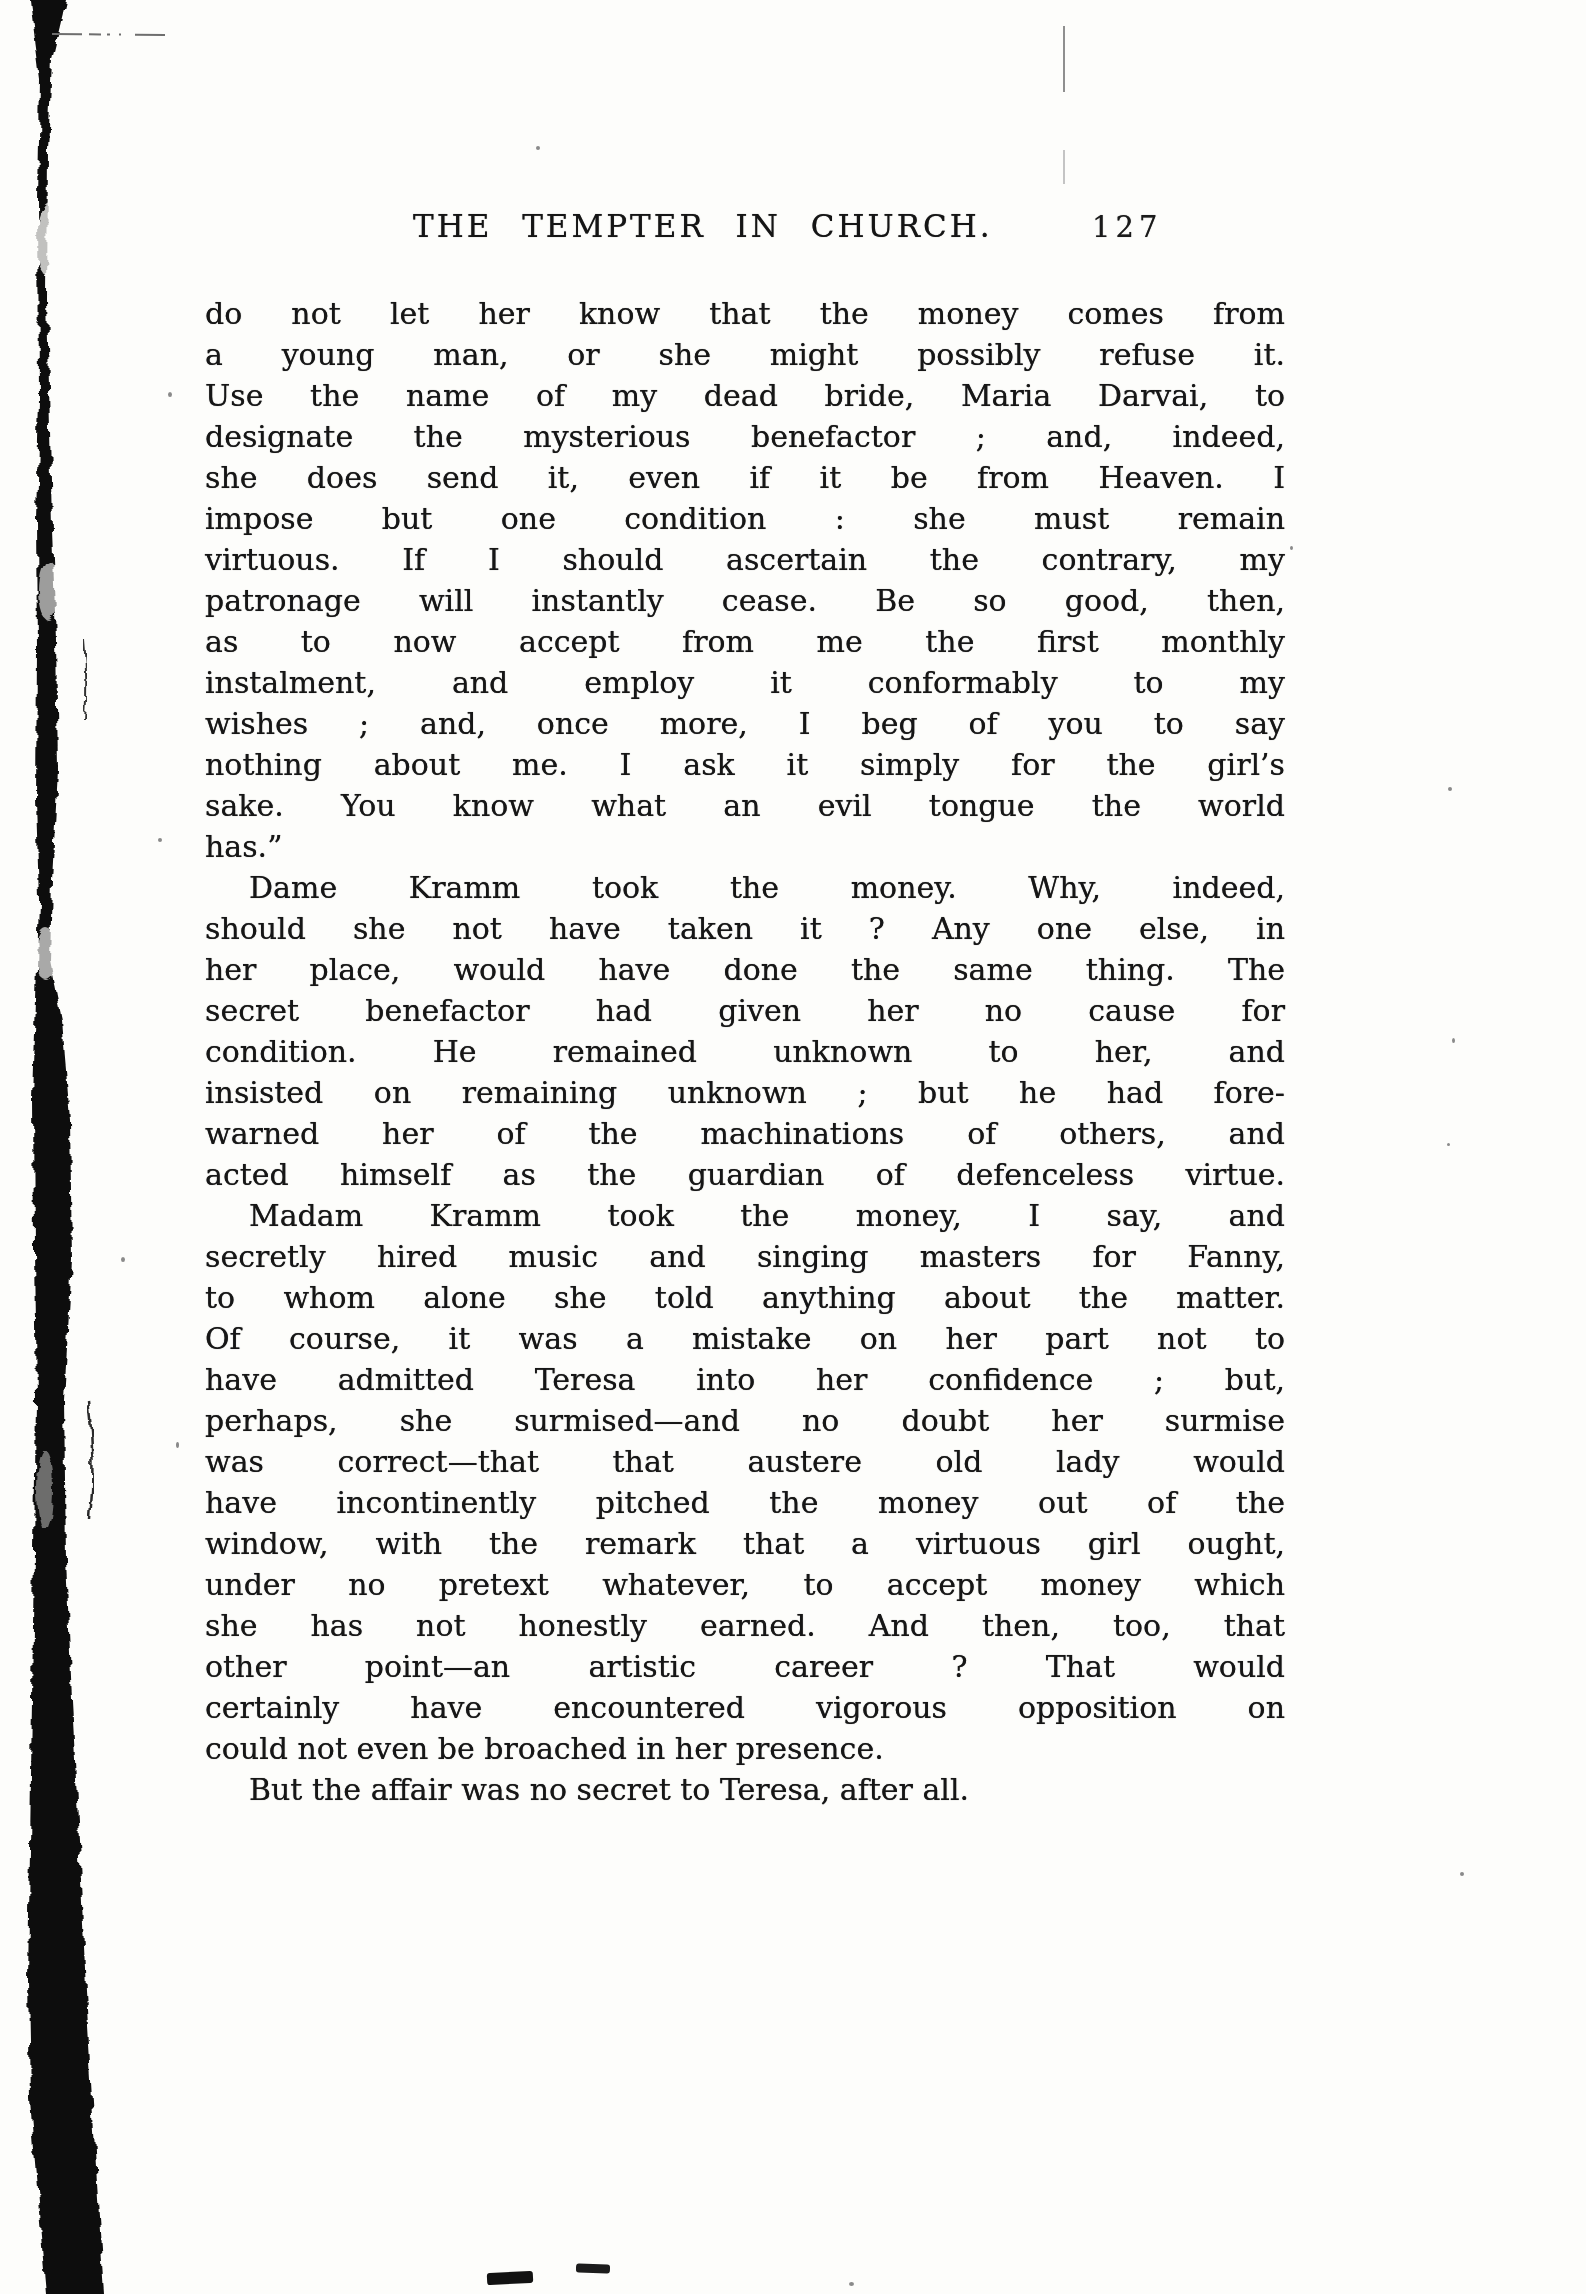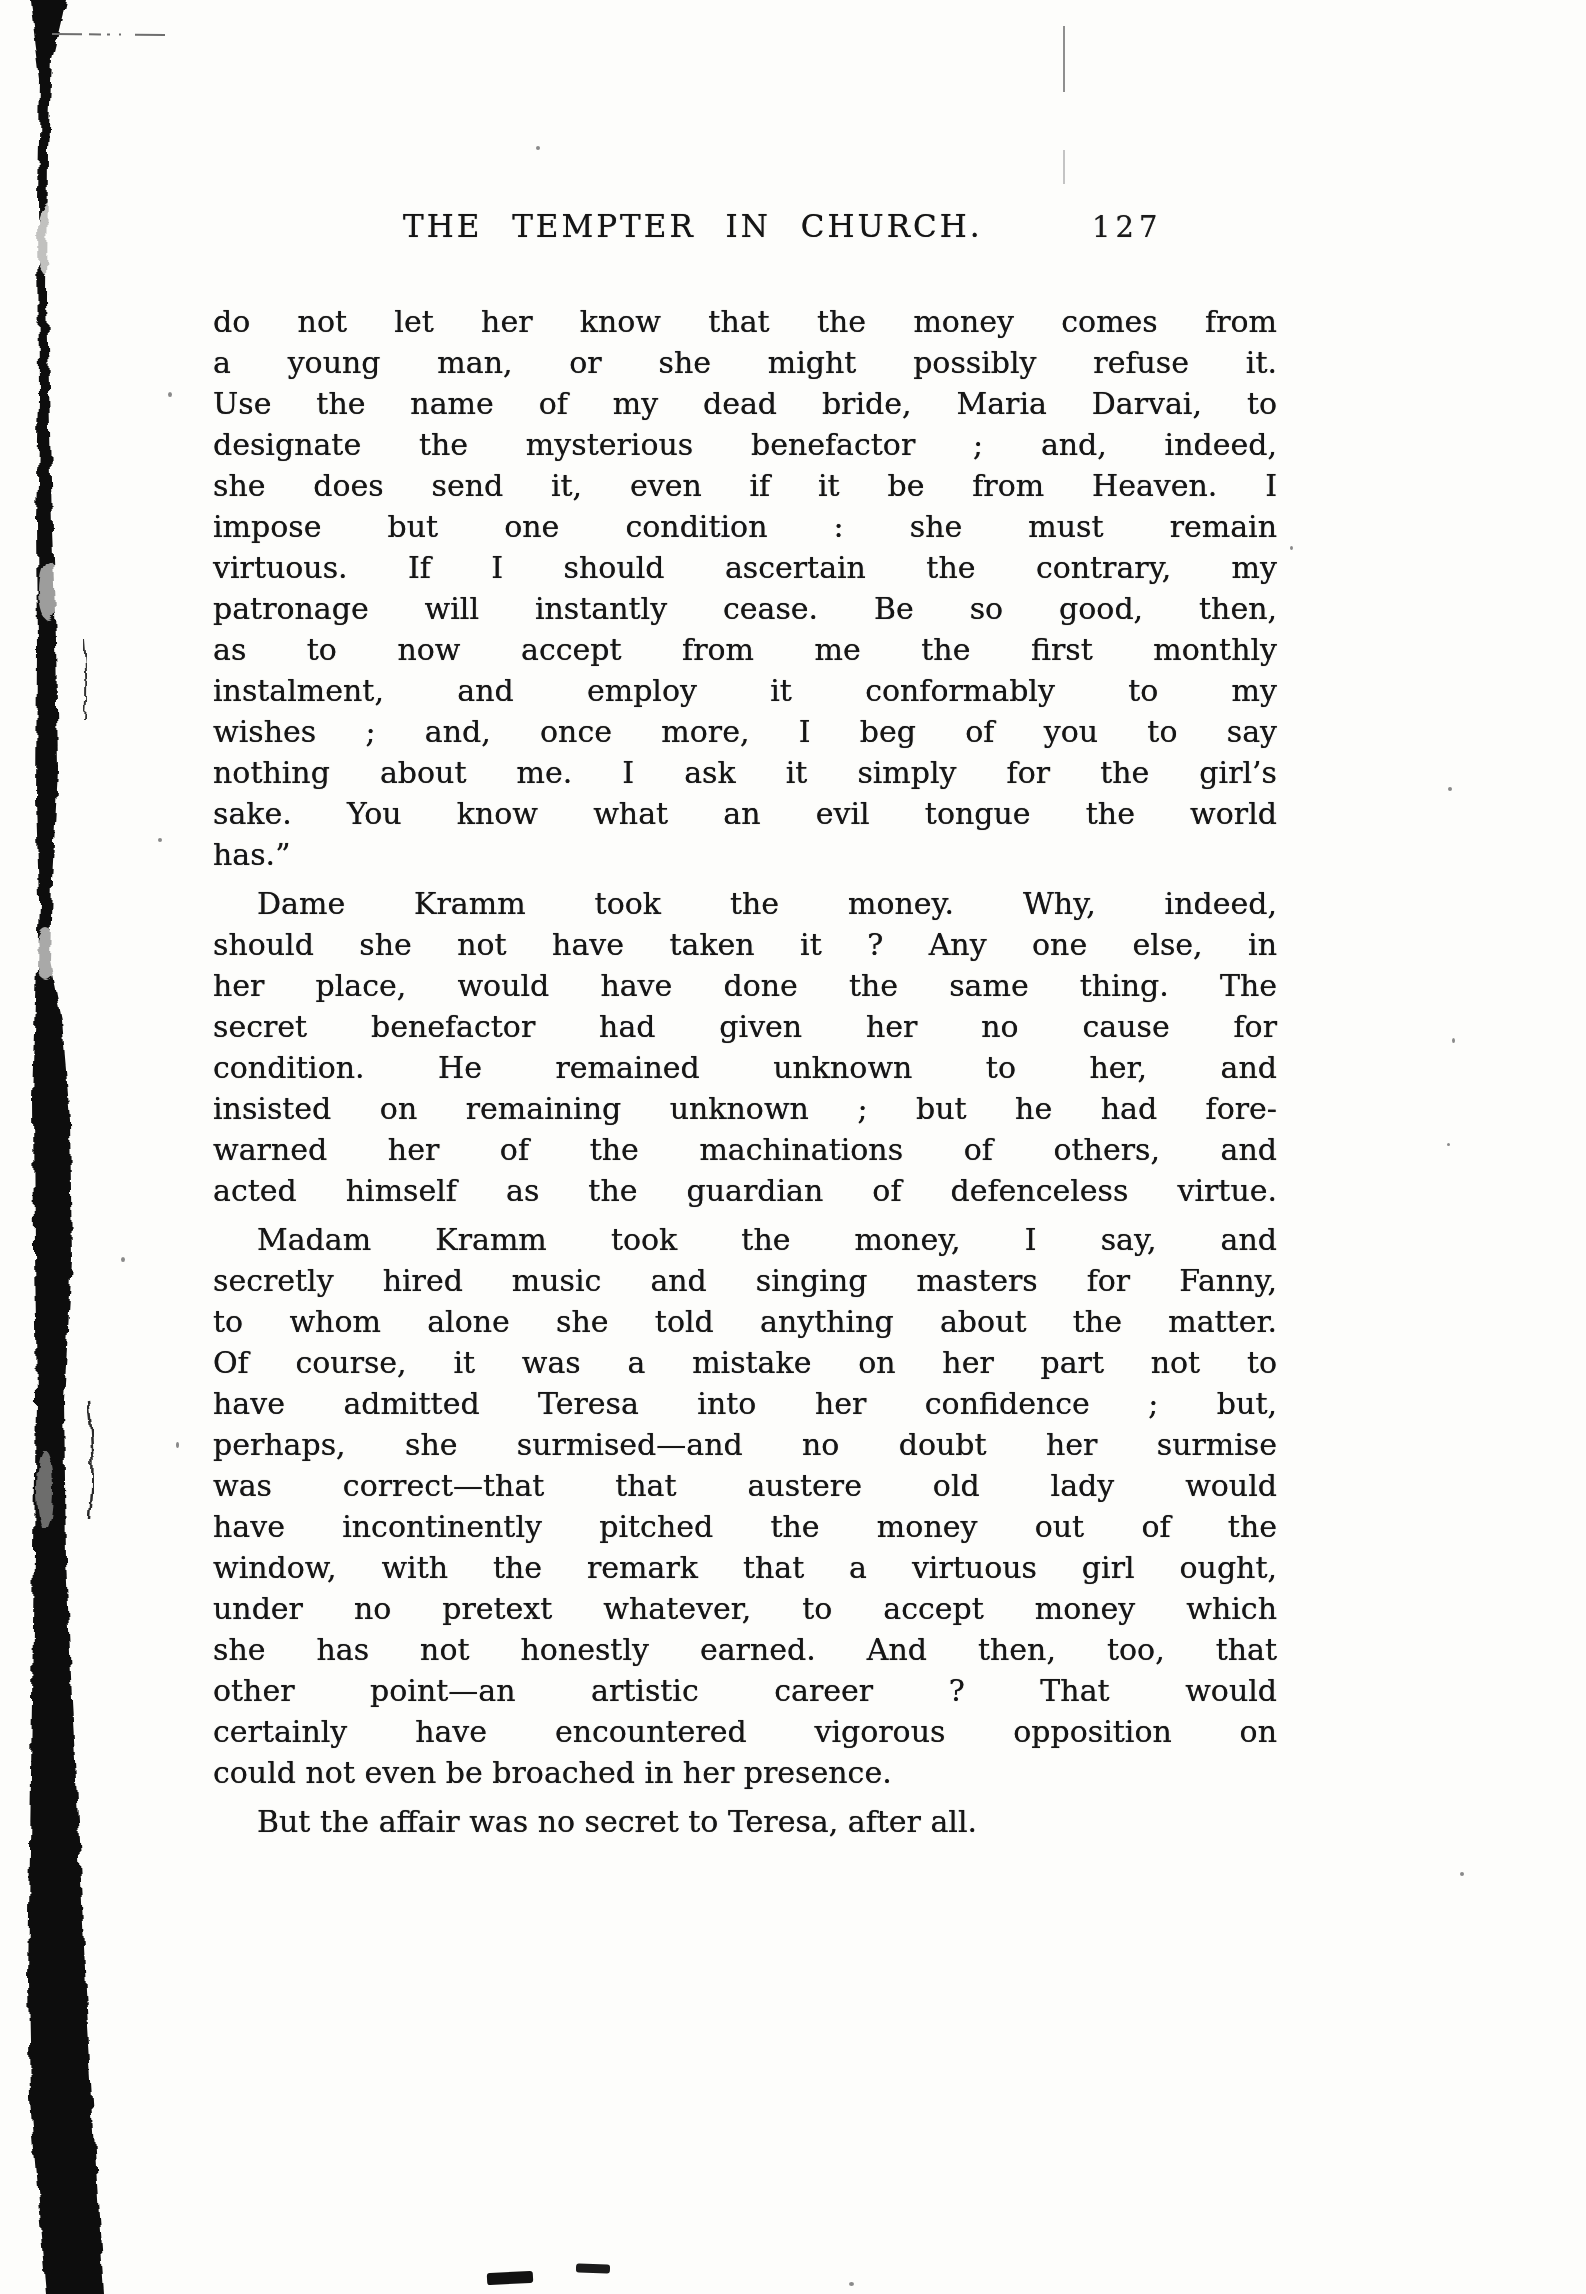--- a/index.html
+++ b/index.html
@@ -6,37 +6,37 @@
   body{
     width:1586px;height:2294px;position:relative;
     background:#ffffff;
     font-family:"DejaVu Serif", serif;
     overflow:hidden;
   }
   .page{
     position:absolute;inset:0;background:#fdfdfb;overflow:hidden;
   }
   .running-head{
-    position:absolute;left:403px;top:208px;
+    position:absolute;left:413px;top:208px;
     font-size:31px;color:#151515;
     letter-spacing:3px;word-spacing:17px;
     white-space:nowrap;
     text-shadow:0 0 0.7px rgba(10,10,10,.75);
   }
   .folio{
     position:absolute;left:1092px;top:210px;
     font-size:29px;color:#1a1a1a;letter-spacing:5px;
     text-shadow:0 0 0.7px rgba(10,10,10,.7);
   }
   .text-block{
     position:absolute;left:205px;top:293px;width:1080px;
     color:#161616;font-size:30px;
     text-shadow:0 0 0.7px rgba(10,10,10,.8);
   }
-  .para{margin:8px;padding:0;}
+  .para{margin:0;padding:0;}
   .line{
     height:41px;line-height:41px;
     text-align:justify;
     -moz-text-align-last:justify;
     text-align-last:justify;
     white-space:normal;
     overflow:visible;
   }
   .line.last{
     -moz-text-align-last:left;

